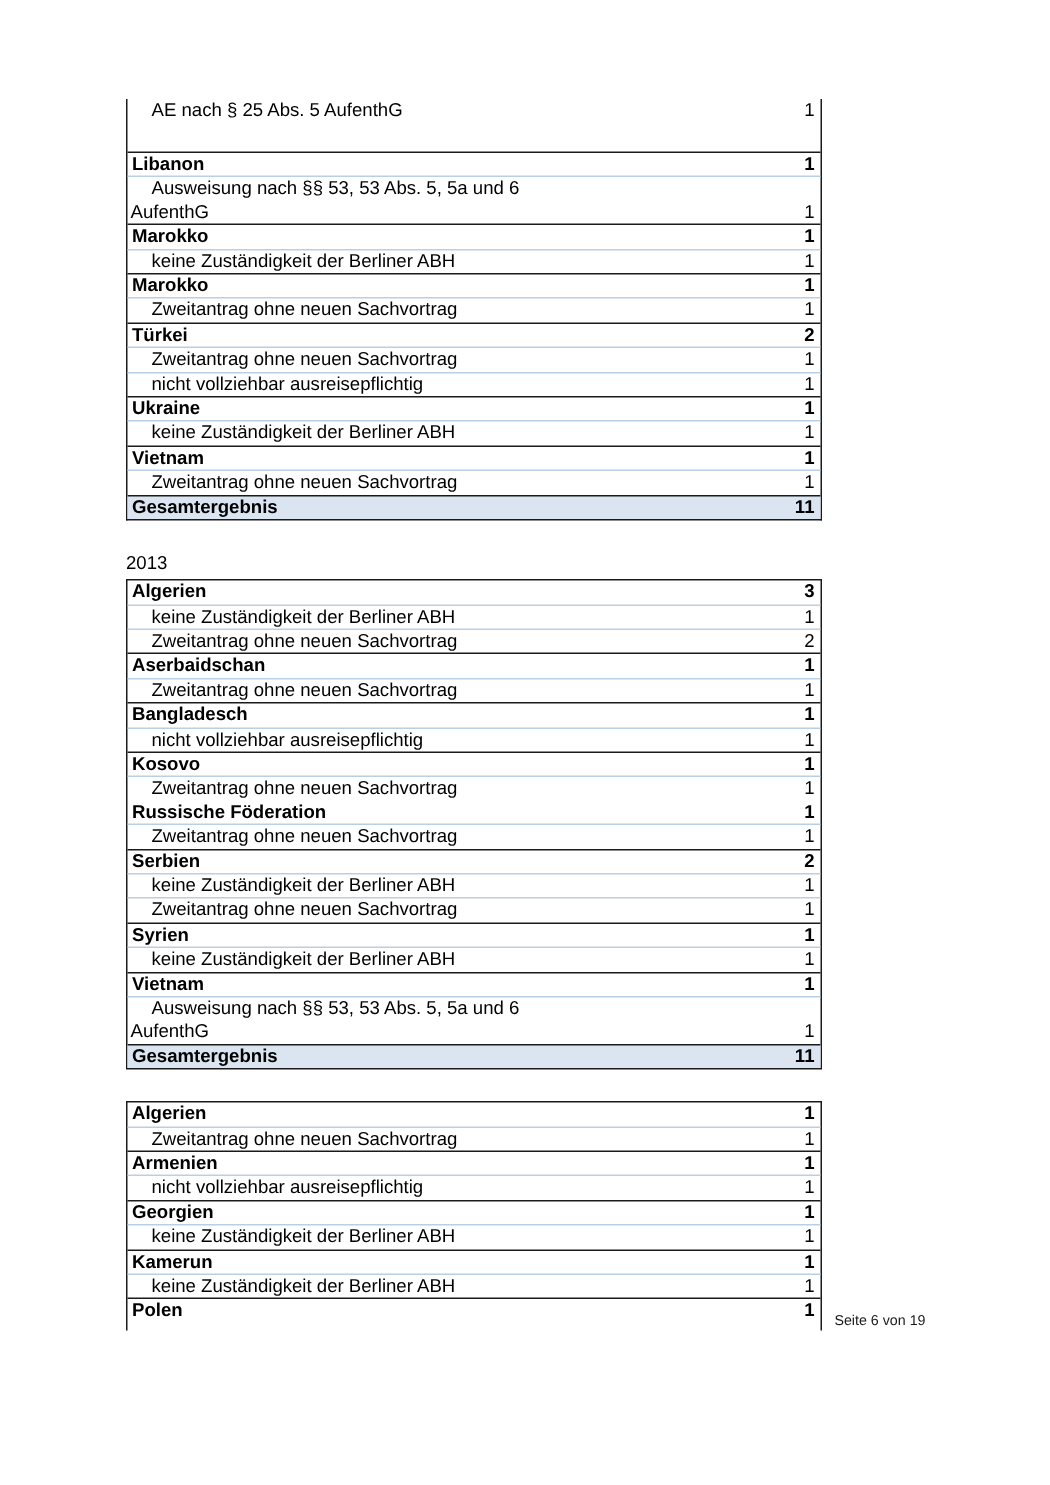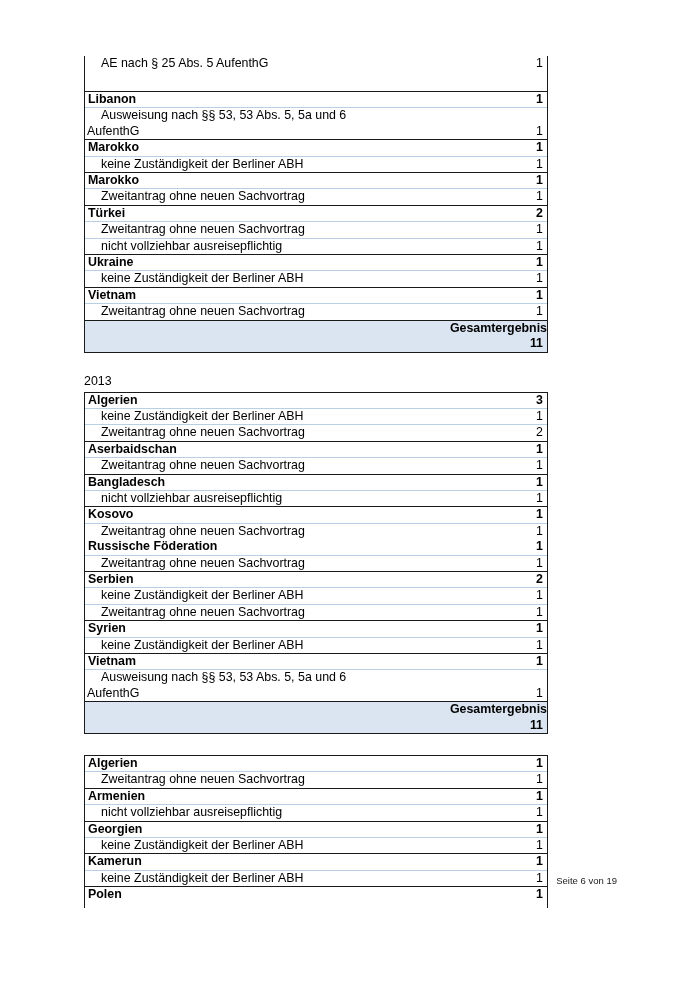--- a/index.html
+++ b/index.html
@@ -6,21 +6,21 @@
   body{
     width:700px;height:990px;position:relative;overflow:hidden;
     background:#ffffff;color:#000;
     font-family:"Liberation Sans","DejaVu Sans",sans-serif;
     --table-border:#1a1a1a;
     --row-sep:#b9cfe4;
     --total-bg:#dbe5f1;
   }
   .content{position:absolute;left:84px;top:52px;width:464px}
   .year-section{margin-top:21px}
-  .year-section:first-child{margin-top:4px}
+  .year-section:first-child{margin-top:14px}
   .year-label{font-size:12.4px;line-height:15px;margin-bottom:3px}
 
   .country-table{
     border:1.5px solid var(--table-border);
   }
   .country-table.open-top{border-top:none}
   .country-table.open-bottom{border-bottom:none;padding-bottom:5px}
 
   .group{border-top:1.5px solid var(--table-border)}
   .country-table > .group:first-child{border-top:none}
@@ -33,21 +33,20 @@
   .group .row + .row{border-top:1px solid var(--row-sep)}
   .cell-label{flex:1;padding-left:3px;white-space:pre-line}
   .cell-value{width:42px;text-align:right;padding-right:4px}
   .country-row{font-weight:bold}
   .sub-row .cell-label{padding-left:2px;text-indent:14px}
   .sub-row.tall{height:35px;align-items:flex-start}
   .total-row{
     background:var(--total-bg);
     border-top:1.5px solid var(--table-border);
     font-weight:bold;
-    flex-direction:column;
   }
   .footer{
     position:absolute;top:875px;right:83px;
     font-size:9.5px;line-height:11px;color:#1a1a1a;
   }
 </style>
 </head>
 <body style="--table-border: #1a1a1a; --row-sep: #b9cfe4; --total-bg: #dbe5f1;">
 
 <div class="content">

